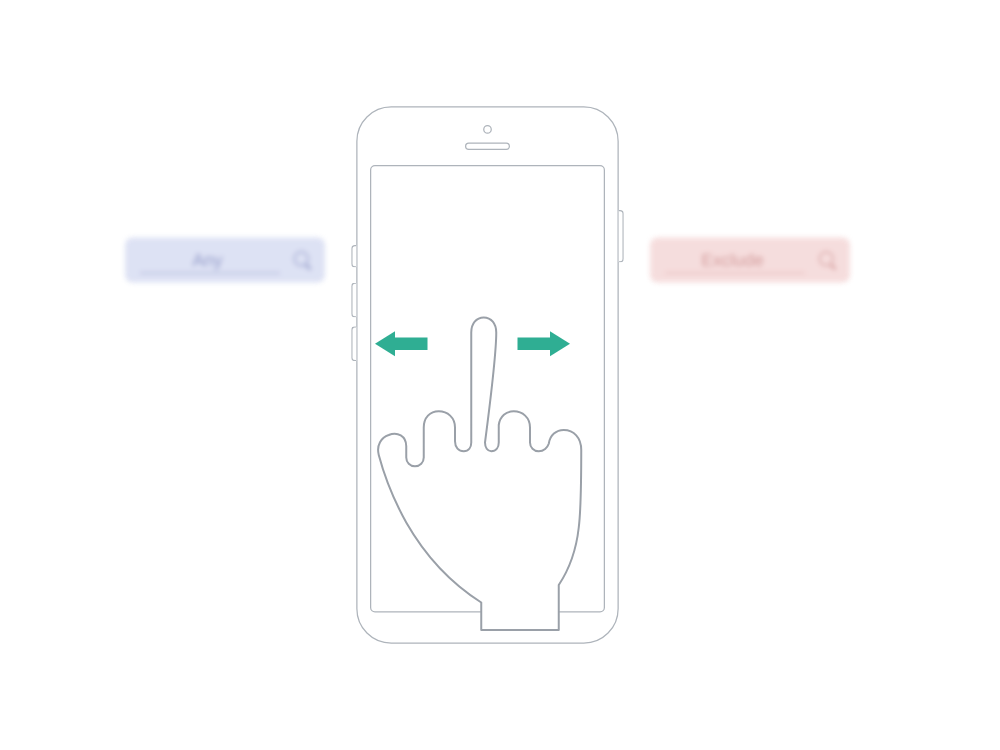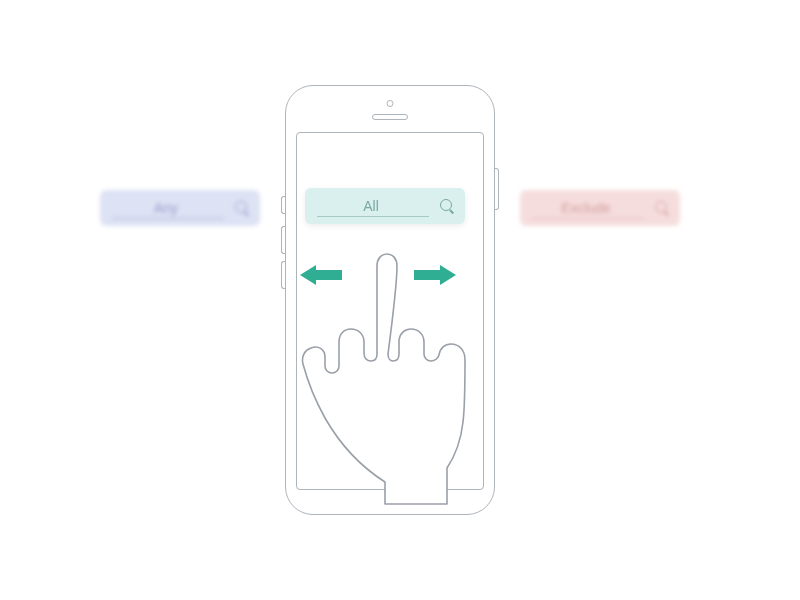--- a/index.html
+++ b/index.html
@@ -228,25 +228,20 @@
   <div class="phone">
     <div class="earpiece-dot"></div>
     <div class="earpiece-slot"></div>
     <div class="side-right"></div>
     <div class="side-left-1"></div>
     <div class="side-left-2"></div>
     <div class="side-left-3"></div>
     <div class="screen"></div>
   </div>
 
-  <div class="chip chip-all">
-    <span>All</span>
-    <div class="underline"></div>
-    <div class="mag"></div>
-  </div>
 
   <div class="arrow arrow-left">
     <div class="arrow-head"></div>
     <div class="arrow-shaft"></div>
   </div>
   <div class="arrow arrow-right">
     <div class="arrow-shaft"></div>
     <div class="arrow-head"></div>
   </div>
 

